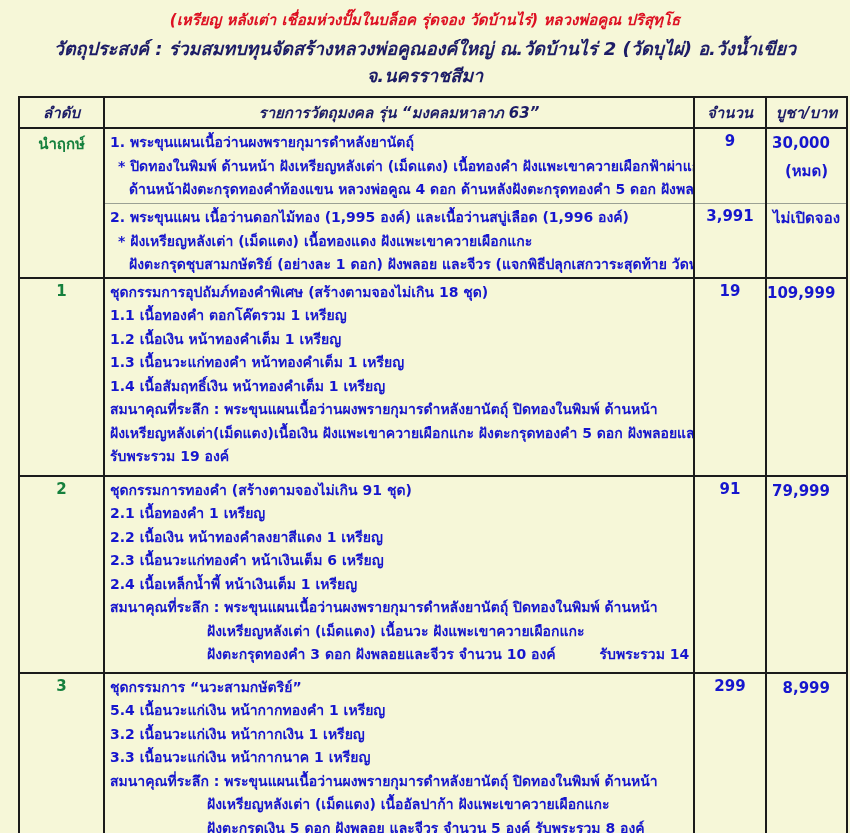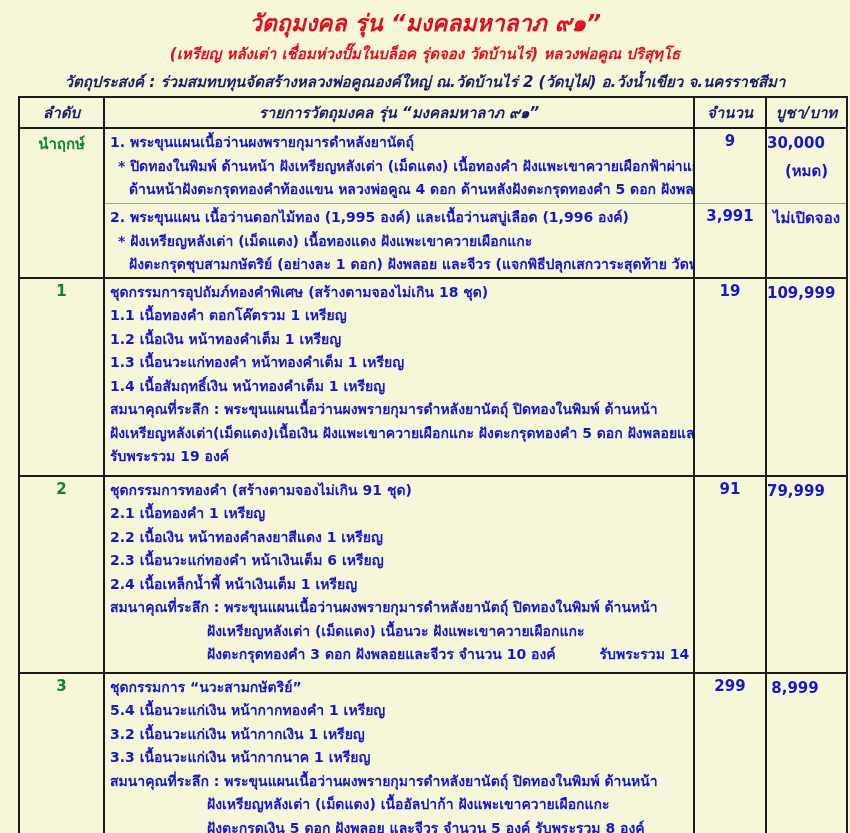--- a/index.html
+++ b/index.html
@@ -1,67 +1,66 @@
 <!DOCTYPE html>
 <html><head>
 <meta charset="utf-8">
 <style>
   html,body{margin:0;padding:0;}
   body{font-family:"DejaVu Sans","Liberation Sans",sans-serif;}
   .page{position:relative;width:850px;height:833px;background:#f6f7d8;overflow:hidden;}
   .hdr{padding-top:6px;text-align:center;}
   .title{font-size:23px;font-weight:bold;font-style:italic;color:#dd1022;line-height:34px;}
   .subtitle{font-size:15px;font-weight:bold;font-style:italic;color:#dd1022;line-height:29px;}
-  .purpose{font-size:15px;font-weight:bold;font-style:italic;color:#1c1c66;line-height:27px;}
+  .purpose{font-size:18px;font-weight:bold;font-style:italic;color:#1c1c66;line-height:27px;}
   table.main{position:absolute;left:18px;top:96px;width:828px;border-collapse:collapse;table-layout:fixed;}
   td,th{border:2px solid #1b1b1b;vertical-align:top;padding:0;overflow:hidden;}
   th{height:29px;font-size:15px;font-weight:bold;font-style:italic;color:#1c1c66;text-align:center;vertical-align:middle;background:#f6f7d8;}
   tr.g0a td{height:71px;}
   tr.g0b td{height:66px;}
   tr.g1 td{height:193px;}
   tr.g2 td{height:192px;}
   tr.g3 td{height:167px;}
   td.order{font-size:15px;font-weight:bold;color:#15803d;text-align:center;padding-top:3px;}
   td.item{padding:2px 0 0 0;}
   .ln{font-size:14px;font-weight:bold;color:#1616cd;height:23.5px;line-height:23.5px;white-space:pre;overflow:hidden;}
   .i0{padding-left:5px;}
   .i1{padding-left:13px;}
   .i2{padding-left:24px;}
   .i3{padding-left:102px;}
   td.qty{font-size:15px;font-weight:bold;color:#1616cd;text-align:center;padding-top:3px;}
   td.price{font-size:15px;font-weight:bold;color:#1616cd;padding-top:3px;}
-  .price-main{text-align:center;padding-right:23px;line-height:23.5px;}
+  .price-main{text-align:right;padding-right:16px;line-height:23.5px;}
   .price-note{text-align:center;line-height:30px;}
   .price-center{text-align:center;line-height:23.5px;}
   tr.g0a td.sep-b{border-bottom:1px solid #9ba194;}
   tr.g0b td.sep-t{border-top:1px solid #9ba194;}
 </style>
 </head>
 <body>
 
 <div class="page">
 
   <div class="hdr">
-    <div class="title">วัตถุมงคล รุ่น “มงคลมหาลาภ ๙๑”</div>
     <div class="subtitle">(เหรียญ หลังเต่า เชื่อมห่วงปั๊มในบล็อค รุ่ดจอง วัดบ้านไร่) หลวงพ่อคูณ ปริสุทฺโธ</div>
     <div class="purpose">วัตถุประสงค์ : ร่วมสมทบทุนจัดสร้างหลวงพ่อคูณองค์ใหญ่ ณ.วัดบ้านไร่ 2 (วัดบุไผ่) อ.วังน้ำเขียว จ.นครราชสีมา</div>
   </div>
 
   <table class="main">
     <colgroup>
       <col style="width:85px">
         <col style="width:590px">
         <col style="width:72px">
         <col style="width:81px">
     </colgroup>
 
     <tbody>
         <tr>
       <th>ลำดับ</th>
-      <th>รายการวัตถุมงคล รุ่น “มงคลมหาลาภ ๙๑”</th>
+      <th>รายการวัตถุมงคล รุ่น “มงคลมหาลาภ 63”</th>
       <th>จำนวน</th>
       <th>บูชา/บาท</th>
     </tr>
 
     <tr class="g0a">
       <td class="order" rowspan="2">นำฤกษ์</td>
       <td class="item sep-b">
         <div class="ln i0">1. พระขุนแผนเนื้อว่านผงพรายกุมารดำหลังยานัตถุ์</div>
         <div class="ln i1">* ปิดทองในพิมพ์ ด้านหน้า ฝังเหรียญหลังเต่า (เม็ดแตง) เนื้อทองคำ ฝังแพะเขาควายเผือกฟ้าผ่าแกะ</div>
         <div class="ln i2">ด้านหน้าฝังตะกรุดทองคำท้องแขน หลวงพ่อคูณ 4 ดอก ด้านหลังฝังตะกรุดทองคำ 5 ดอก ฝังพลอย เกศา และจีวร</div>

